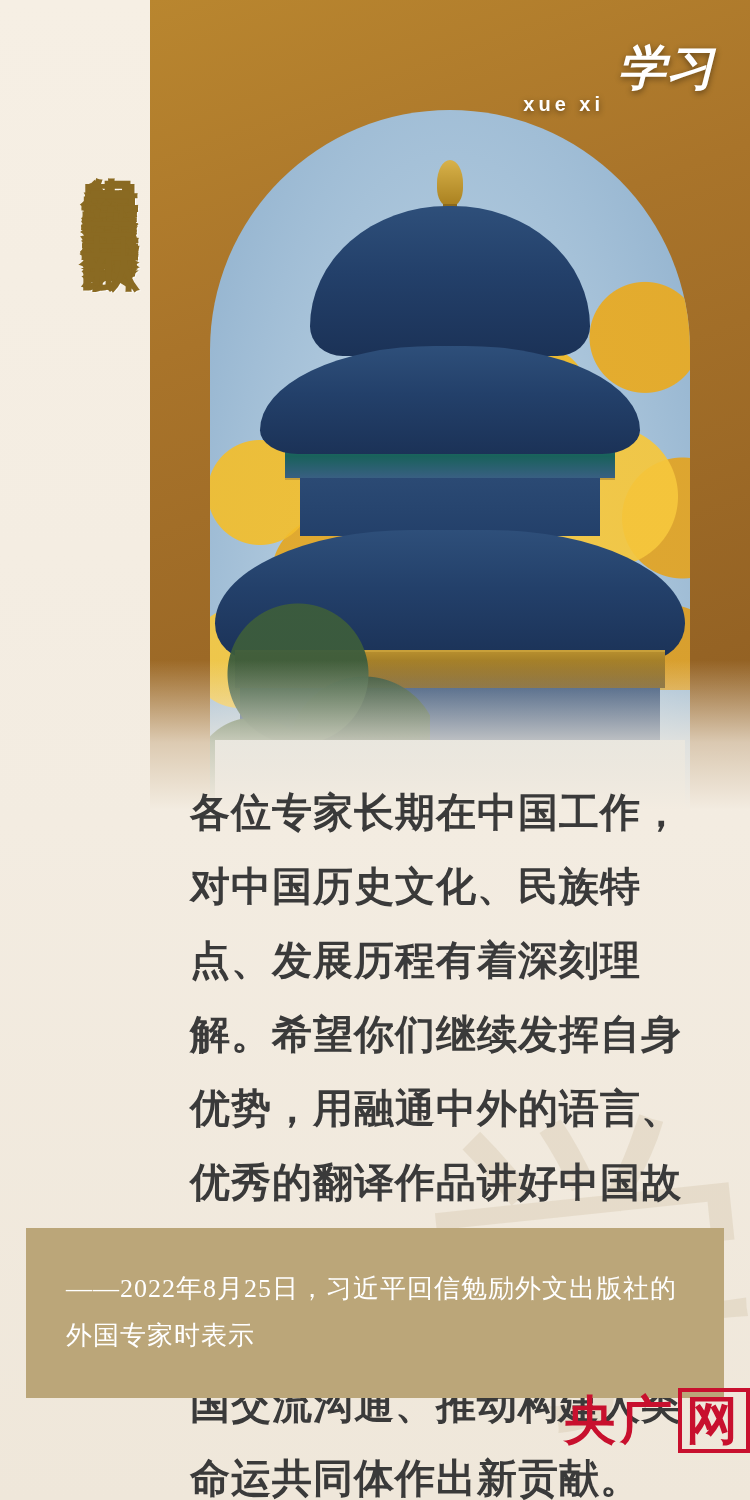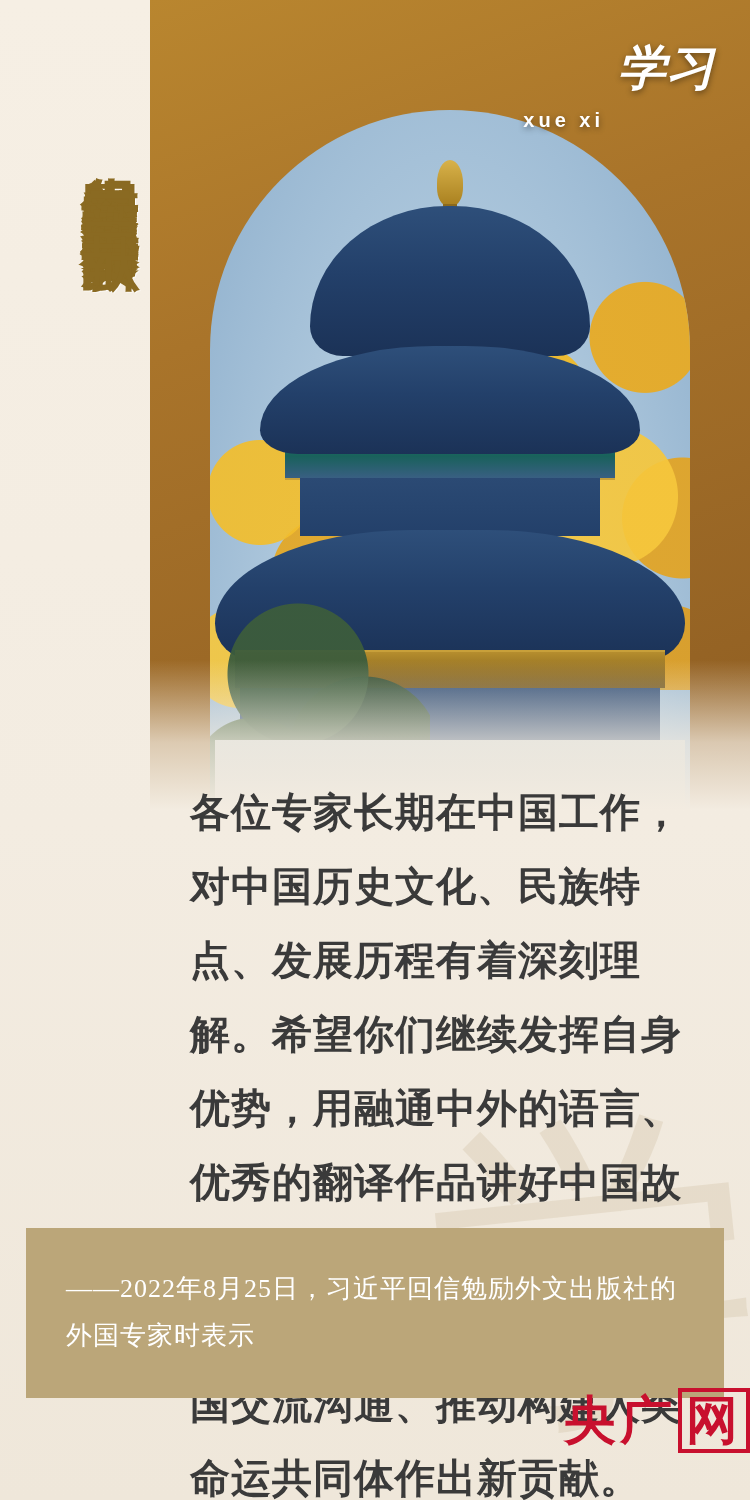--- a/index.html
+++ b/index.html
@@ -212,21 +212,21 @@
     font-family: "Liberation Serif", serif;
   }
   .logo-xue {
     font-size: 48px;
     font-style: italic;
     font-weight: bold;
     line-height: .9;
     font-family: "Liberation Serif", serif;
   }
   .logo-pinyin {
-    margin-top: 20px;
+    margin-top: 4px;
     font-size: 20px;
     letter-spacing: 4px;
     font-family: "Liberation Sans", sans-serif;
     font-weight: bold;
     padding-right: 110px;
   }
 
   
   .headline {
     position: absolute;

